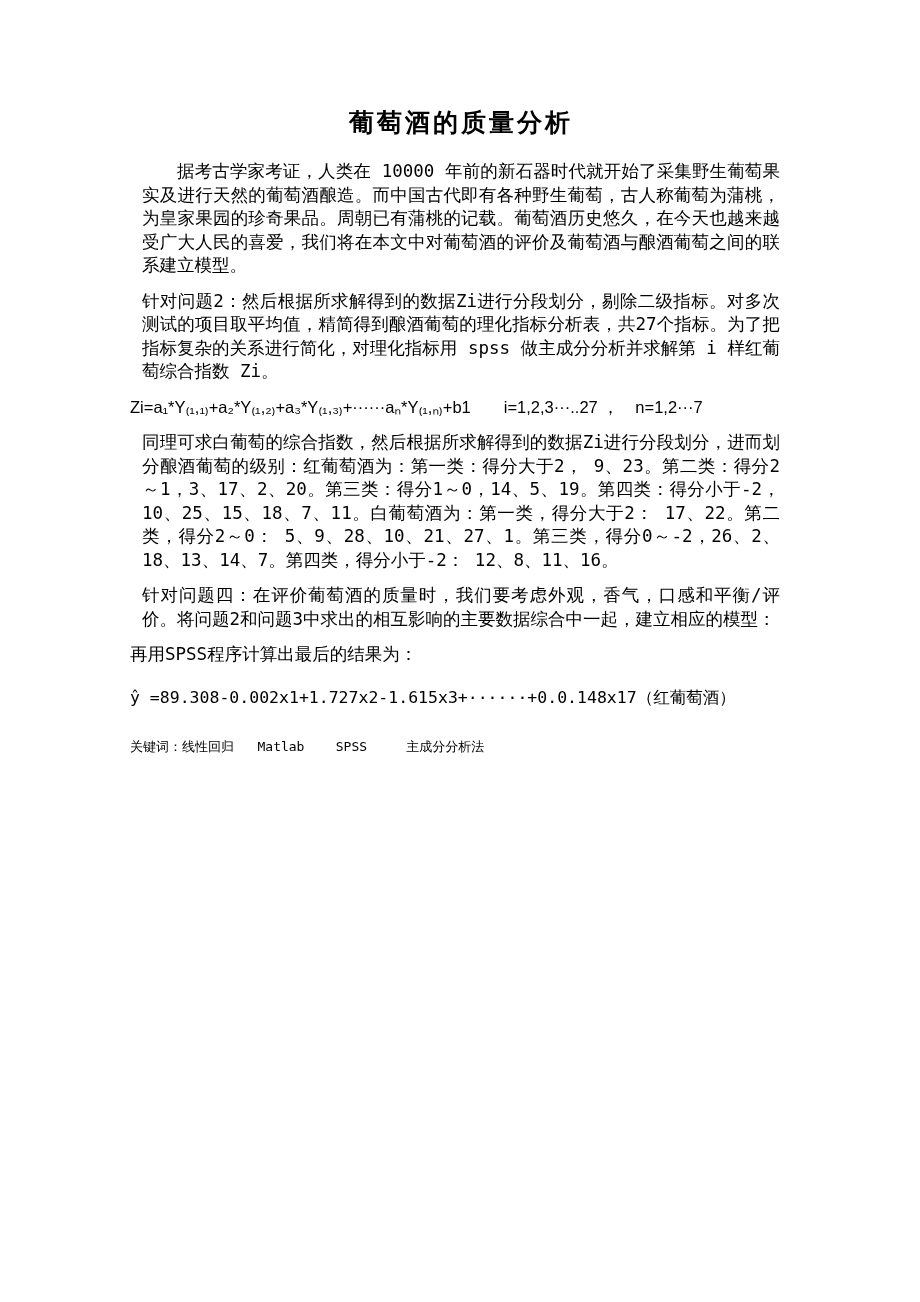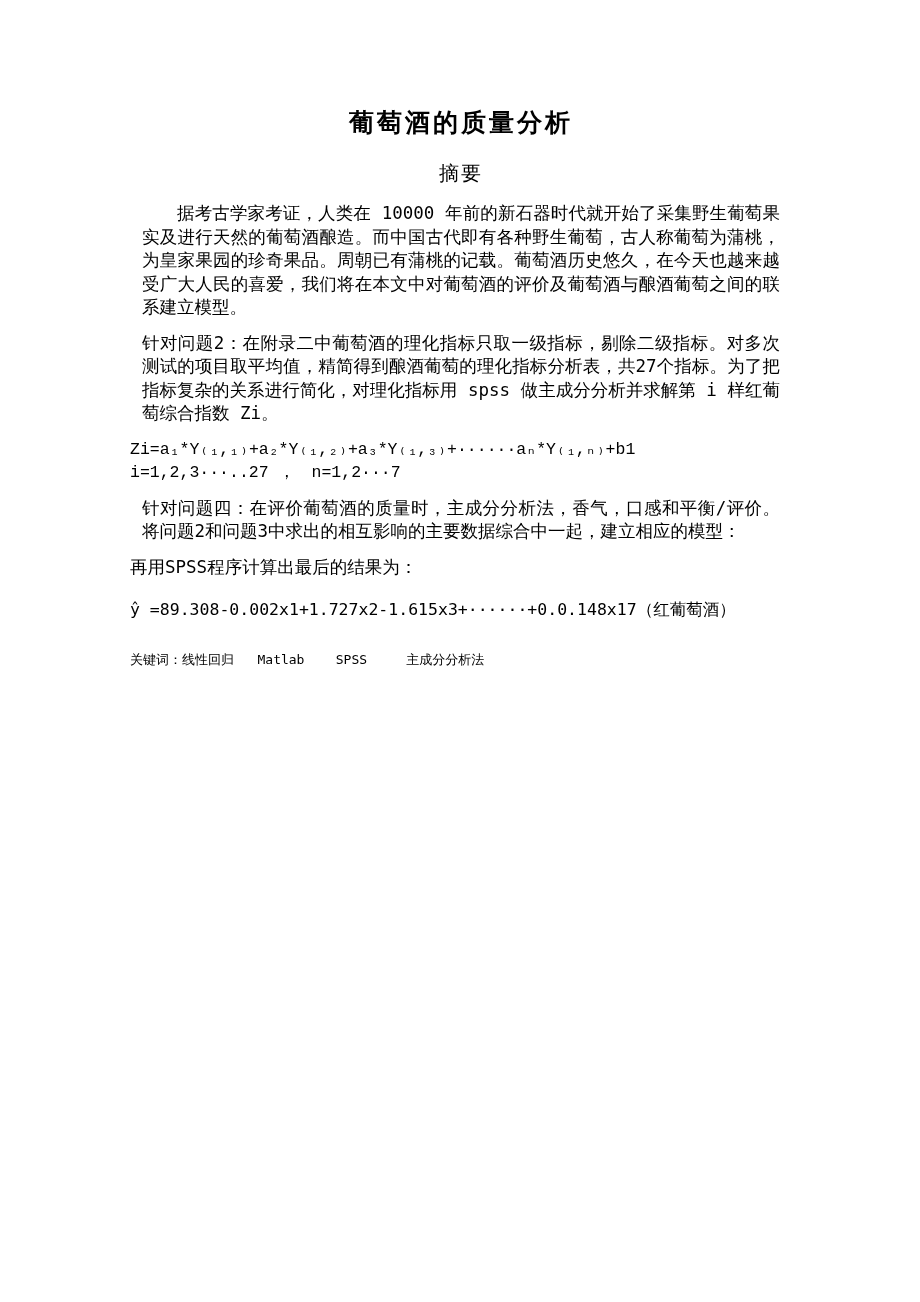--- a/index.html
+++ b/index.html
@@ -38,21 +38,21 @@
   .para {
     font-size: 17.5px;
     line-height: 23.5px;
     text-align: justify;
     margin: 12px;
   }
   .para.indent {
     text-indent: 2em;
   }
   .formula {
-    font-family: Liberation Mono, monospace;
+    font-family: Liberation Sans, sans-serif;
     font-size: 16.5px;
     line-height: 23.5px;
     white-space: pre-wrap;
     margin: 0;
   }
   .formula-zi {
     margin: 10px 0 10px 0;
   }
   .formula-model {
     font-family: "DejaVu Serif", serif;
@@ -74,32 +74,32 @@
   }
 </style>
 </head>
 <body>
 
 <div class="page">
   <div class="content">
 
     <h1 class="doc-title">葡萄酒的质量分析</h1>
 
-    <h2 class="doc-subtitle">摘要</h2>
 
     <p class="para indent">据考古学家考证，人类在 10000 年前的新石器时代就开始了采集野生葡萄果实及进行天然的葡萄酒酿造。而中国古代即有各种野生葡萄，古人称葡萄为蒲桃，为皇家果园的珍奇果品。周朝已有蒲桃的记载。葡萄酒历史悠久，在今天也越来越受广大人民的喜爱，我们将在本文中对葡萄酒的评价及葡萄酒与酿酒葡萄之间的联系建立模型。</p>
 
 
-    <p class="para">针对问题2：在附录二中葡萄酒的理化指标只取一级指标，剔除二级指标。对多次测试的项目取平均值，精简得到酿酒葡萄的理化指标分析表，共27个指标。为了把指标复杂的关系进行简化，对理化指标用 spss 做主成分分析并求解第 i 样红葡萄综合指数 Zi。</p>
+    <p class="para">针对问题2：然后根据所求解得到的数据Zi进行分段划分，剔除二级指标。对多次测试的项目取平均值，精简得到酿酒葡萄的理化指标分析表，共27个指标。为了把指标复杂的关系进行简化，对理化指标用 spss 做主成分分析并求解第 i 样红葡萄综合指数 Zi。</p>
 
     <p class="formula formula-zi">Zi=a₁*Y₍₁,₁₎+a₂*Y₍₁,₂₎+a₃*Y₍₁,₃₎+······aₙ*Y₍₁,ₙ₎+b1　　i=1,2,3···..27 ，　n=1,2···7</p>
 
+    <p class="para">同理可求白葡萄的综合指数，然后根据所求解得到的数据Zi进行分段划分，进而划分酿酒葡萄的级别：红葡萄酒为：第一类：得分大于2， 9、23。第二类：得分2～1，3、17、2、20。第三类：得分1～0，14、5、19。第四类：得分小于-2，10、25、15、18、7、11。白葡萄酒为：第一类，得分大于2： 17、22。第二类，得分2～0： 5、9、28、10、21、27、1。第三类，得分0～-2，26、2、18、13、14、7。第四类，得分小于-2： 12、8、11、16。</p>
 
 
-    <p class="para">针对问题四：在评价葡萄酒的质量时，主成分分析法，香气，口感和平衡/评价。将问题2和问题3中求出的相互影响的主要数据综合中一起，建立相应的模型：</p>
+    <p class="para">针对问题四：在评价葡萄酒的质量时，我们要考虑外观，香气，口感和平衡/评价。将问题2和问题3中求出的相互影响的主要数据综合中一起，建立相应的模型：</p>
 
 
     <p class="para spss-intro">再用SPSS程序计算出最后的结果为：</p>
 
     <p class="formula formula-result">ŷ =89.308-0.002x1+1.727x2-1.615x3+······+0.0.148x17（红葡萄酒）</p>
 
 
     <p class="keywords">关键词：线性回归   Matlab    SPSS     主成分分析法</p>
 
   </div>

